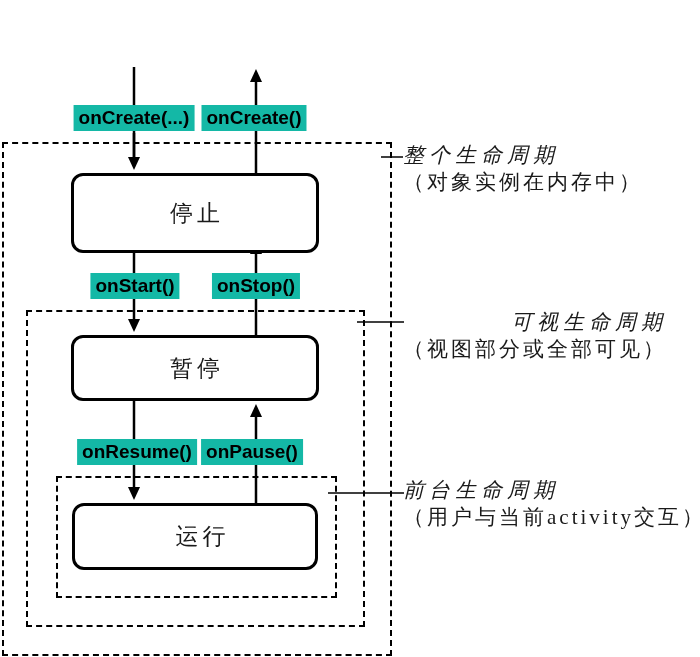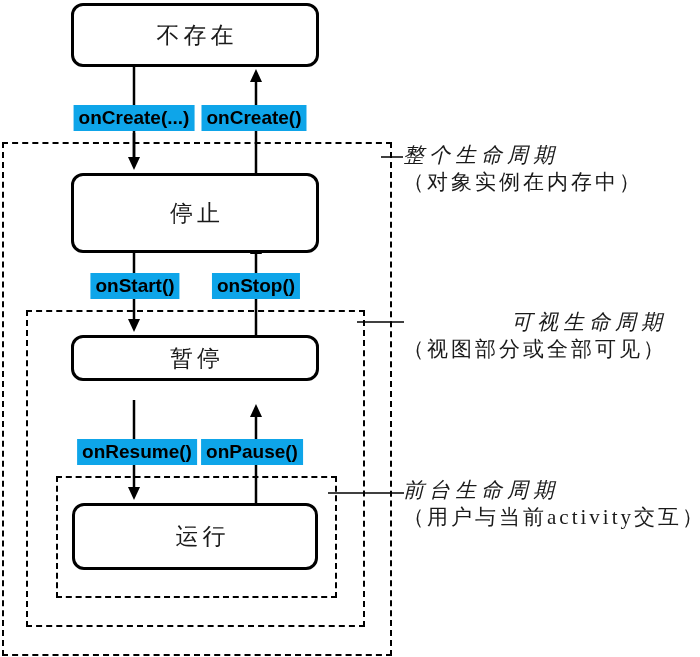--- a/index.html
+++ b/index.html
@@ -54,28 +54,28 @@
   }
   .state-box .state-label {
     font-size: 23px;
     color: #1a1a1a;
     letter-spacing: 4px;
     text-indent: 4px;
     white-space: nowrap;
   }
   .state-1 { left: 71px; top: 3px;   width: 248px; height: 64px; }
   .state-2 { left: 71px; top: 173px; width: 248px; height: 80px; }
-  .state-3 { left: 71px; top: 335px; width: 248px; height: 46px; }
+  .state-3 { left: 71px; top: 335px; width: 248px; height: 66px; }
   .state-4 { left: 72px; top: 503px; width: 246px; height: 67px; padding-left: 11px; }
 
   
   .method-label {
     position: absolute;
     transform: translate(-50%, -50%);
-    background: #0ea5e9;
+    background: #14b8a6;
     padding: 2px 5px;
     font-family: "Liberation Sans", "DejaVu Sans", sans-serif;
     font-weight: bold;
     font-size: 19px;
     color: #000000;
     white-space: nowrap;
     z-index: 4;
   }
   .ml-oncreate  { left: 134px; top: 118px; }
   .ml-ondestroy { left: 254px; top: 118px; }
@@ -142,23 +142,20 @@
     <g>
       <polygon points="256,404 250,417 262,417"></polygon>
       <line x1="256" y1="417" x2="256" y2="504"></line>
     </g>
 
     <line class="tick" x1="381" y1="157" x2="403" y2="157"></line>
     <line class="tick" x1="357" y1="322" x2="404" y2="322"></line>
     <line class="tick" x1="328" y1="493" x2="404" y2="493"></line>
   </svg>
 
-  <div class="state-box state-1">
-    <span class="state-label">不存在</span>
-  </div>
   <div class="state-box state-2">
     <span class="state-label">停止</span>
   </div>
   <div class="state-box state-3">
     <span class="state-label">暂停</span>
   </div>
   <div class="state-box state-4">
     <span class="state-label">运行</span>
   </div>
 

